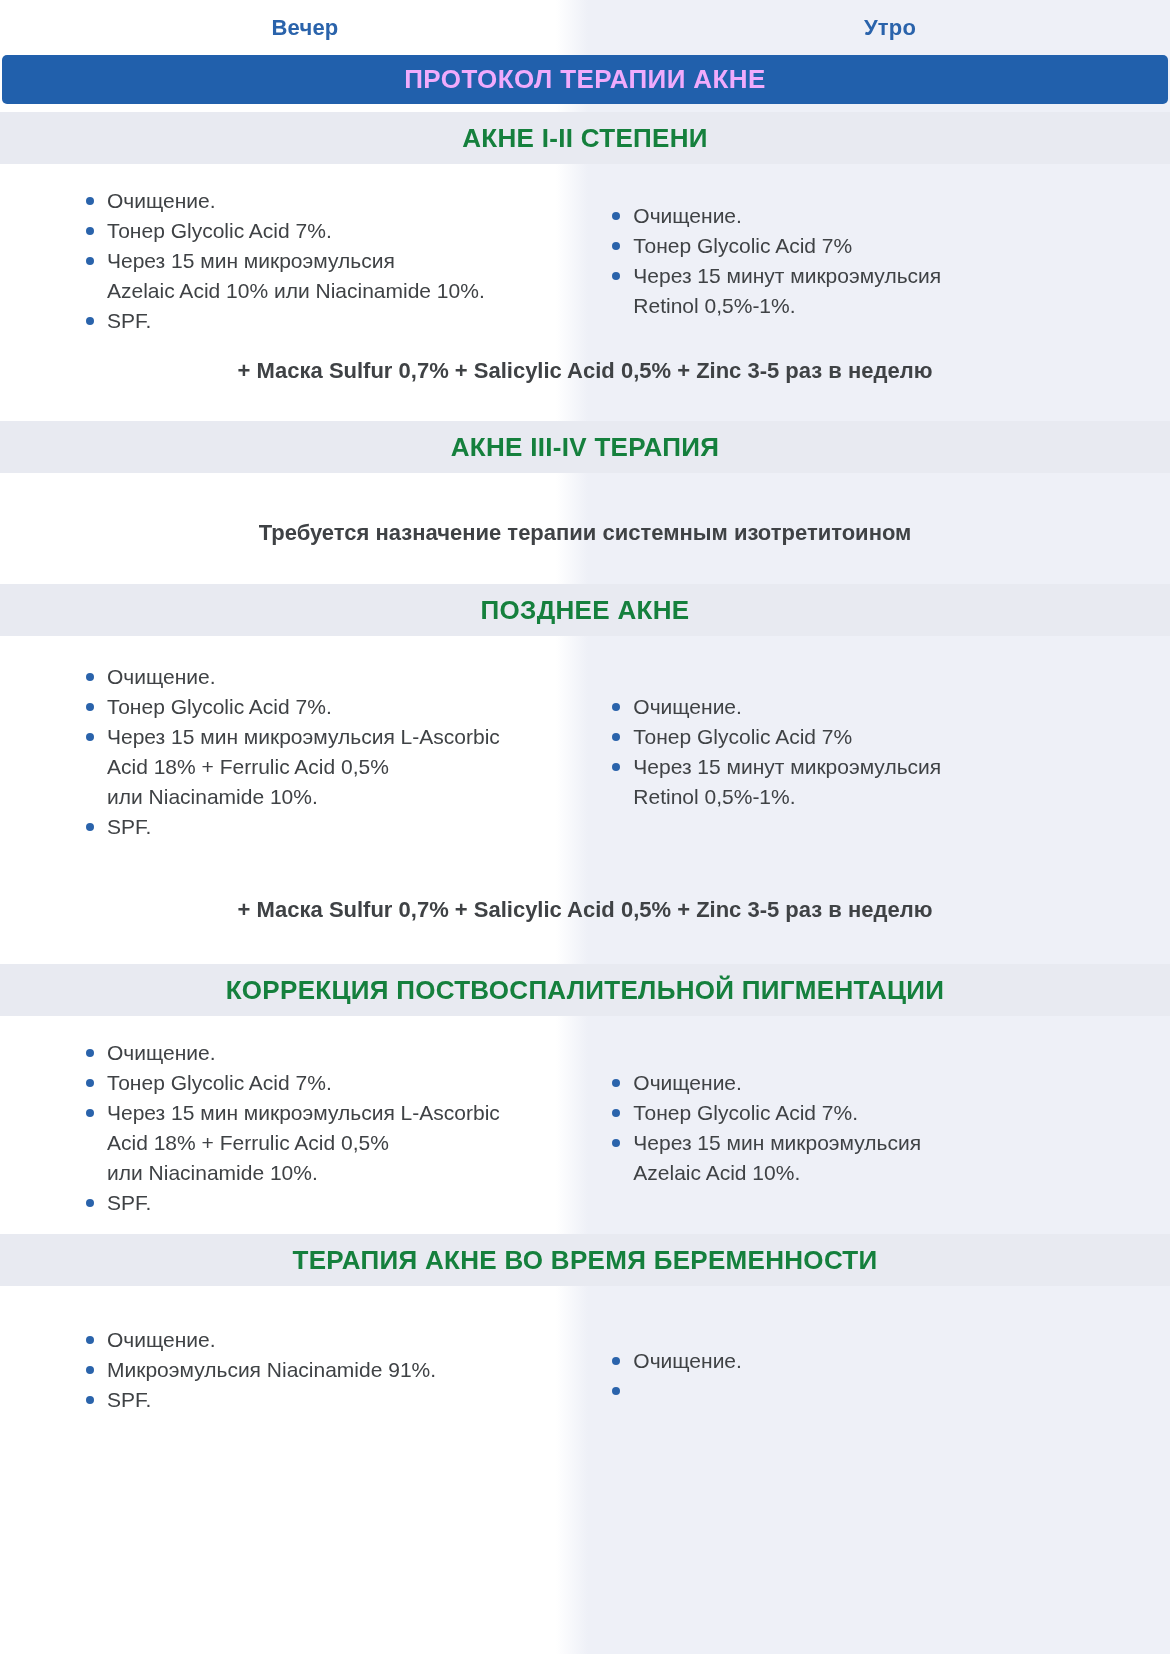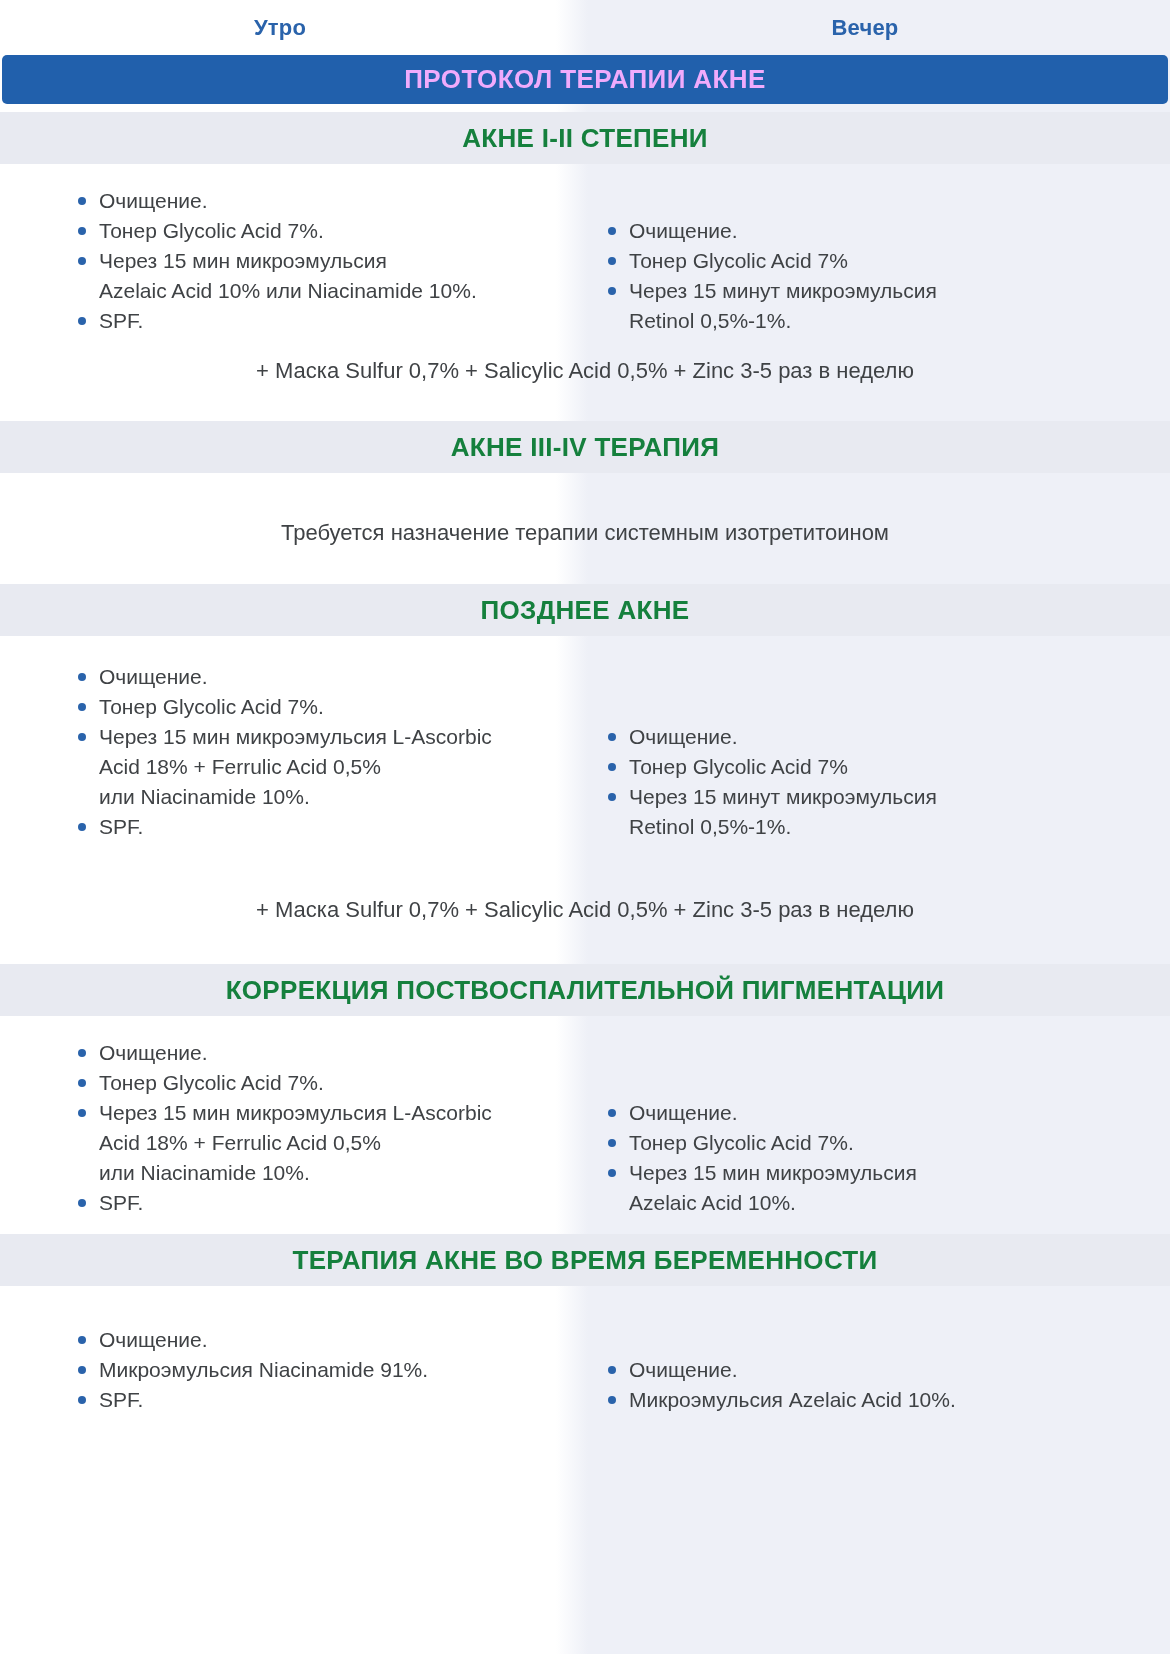--- a/index.html
+++ b/index.html
@@ -65,21 +65,22 @@
   }
   .band.b1{margin-top:8px;}
   .band.b2{margin-top:35px;}
   .band.b3{margin-top:36px;}
   .band.b4{margin-top:39px;}
   .band.b5{margin-top:16px;}
 
   
   .cols{
     display:flex;
-    align-items:flex-end;
+    align-items:center;
+    padding-left:8px;
   }
   .cols.c1{padding-top:22px;}
   .cols.c2{padding-top:26px;}
   .cols.c3{padding-top:22px;}
   .cols.c4{padding-top:39px;}
   .col{box-sizing:border-box;}
   .col.morning{width:560px;padding-left:78px;padding-right:20px;}
   .col.evening{width:610px;padding-left:48px;padding-right:20px;}
 
   .bullet{
@@ -99,36 +100,37 @@
     color:#3f4245;
     white-space:pre-line;
   }
 
   
   .footnote,.note{
     text-align:center;
     font-size:22px;
     line-height:30px;
     color:#3f4245;
+    font-weight:bold;
   }
   .footnote.f1{margin-top:20px;}
   .footnote.f2{margin-top:53px;}
   .note{margin-top:45px;}
 </style>
 </head>
 <body>
 
 <div class="page">
 
   <div class="top-row">
+    <div class="half evening">
+      <span class="col-label">Вечер</span>
+    </div>
     <div class="half morning">
       <span class="col-label">Утро</span>
-    </div>
-    <div class="half evening">
-      <span class="col-label">Вечер</span>
     </div>
   </div>
 
   <div class="banner">ПРОТОКОЛ ТЕРАПИИ АКНЕ</div>
 
   <div class="band b1">АКНЕ I-II СТЕПЕНИ</div>
   <div class="cols c1">
     <div class="col morning">
       <div class="bullet">
           <span class="dot"></span>
@@ -264,18 +266,17 @@
           <span class="btext">SPF.</span>
         </div>
     </div>
     <div class="col evening">
       <div class="bullet">
           <span class="dot"></span>
           <span class="btext">Очищение.</span>
         </div>
       <div class="bullet">
           <span class="dot"></span>
-          <span class="btext">Микроэмульсия Azelaic Acid 10%.</span>
         </div>
     </div>
   </div>
 
 </div>
 
 </body></html>

